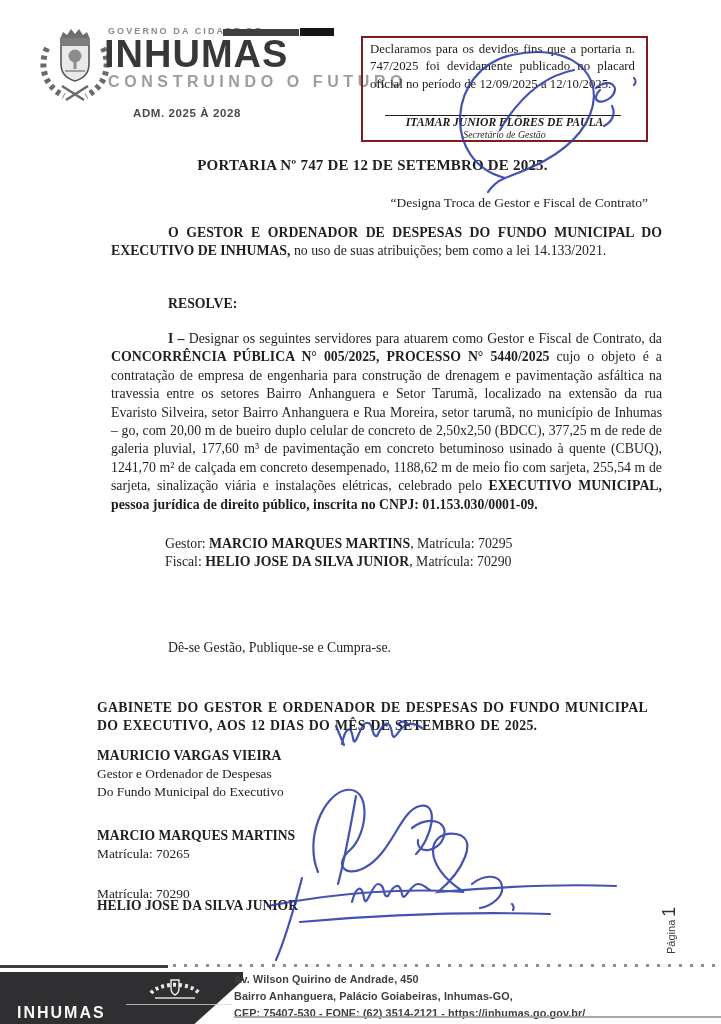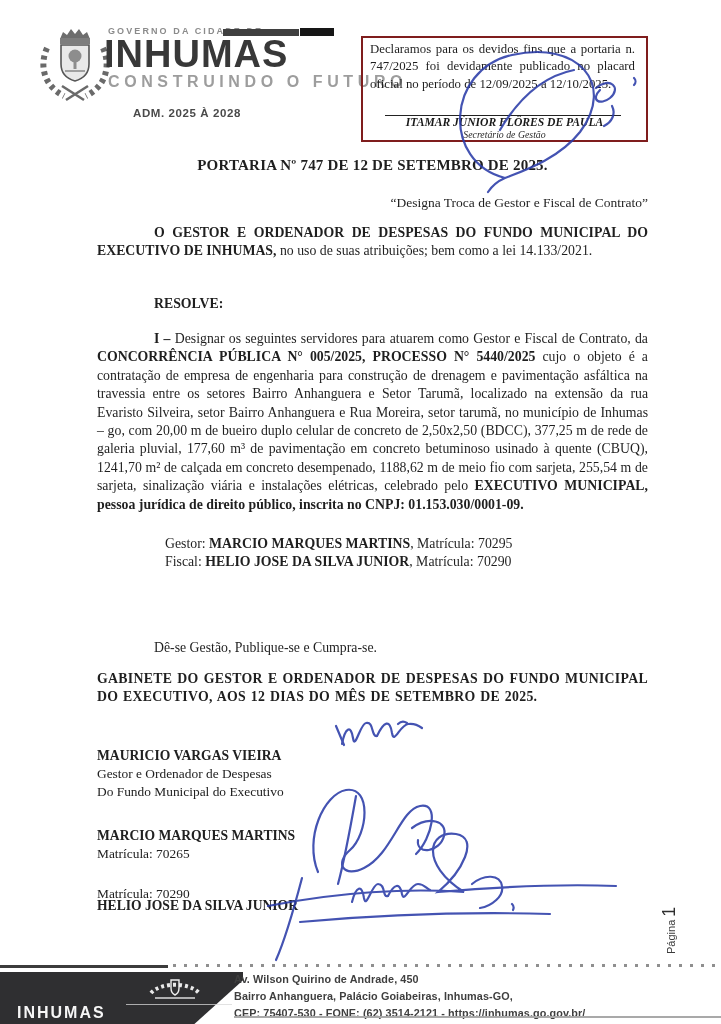--- a/index.html
+++ b/index.html
@@ -25,31 +25,31 @@
   .stamp-text{position:absolute;left:7px;top:3px;width:265px;margin:0;
       font-size:12.8px;line-height:17.3px;text-align:justify;color:#1e1e1e;}
   .stamp-line{position:absolute;left:22px;bottom:24px;width:236px;border-top:1.6px solid #222;}
   .stamp-name{position:absolute;left:0;bottom:11px;width:100%;text-align:center;
       font-size:11.6px;font-weight:700;font-style:italic;color:#1a1a1a;}
   .stamp-role{position:absolute;left:0;bottom:0px;width:100%;text-align:center;
       font-size:9.8px;font-style:italic;color:#2a2a2a;}
   
   .doc{left:97px;width:551px;}
   .para{margin:0;font-size:13.8px;line-height:18.4px;text-align:justify;color:#1f1f1f;}
-  .indent{text-indent:57px;}
+  .indent{text-indent:57px;margin-left:14px;}
   .b{font-weight:700;}
   .title{top:156px;text-align:center;font-weight:700;font-size:15px;letter-spacing:.2px;}
   .subtitle{top:194px;text-align:right;font-size:13.5px;}
   .preamble{top:224px;}
   .resolve{top:295px;font-weight:700;}
   .item1{top:330px;}
   .servants{top:535px;padding-left:68px;box-sizing:border-box;text-align:left;}
   .item2{top:585px;}
   .closing{top:639px;}
-  .gabinete{top:670px;font-weight:700;letter-spacing:.3px;word-spacing:1px;}
+  .gabinete{top:699px;font-weight:700;letter-spacing:.3px;word-spacing:1px;}
   .sigblock{}
   .signame{font-weight:700;font-size:13.6px;}
   .sigrole{font-size:13.4px;}
   .sig1n{top:748px;} .sig1r1{top:766px;} .sig1r2{top:784px;}
   .sig2n{top:828px;} .sig2r1{top:846px;}
   .sig3n{top:898px;} .sig3r1{top:886px;}
   
   .pagenum{left:680px;top:868px;width:34px;height:86px;}
   .pagenum .rot{position:absolute;left:0;bottom:0;transform:rotate(-90deg);transform-origin:0 100%;
       white-space:nowrap;font-family:"Liberation Sans",sans-serif;font-size:11px;color:#3c3c3c;}

